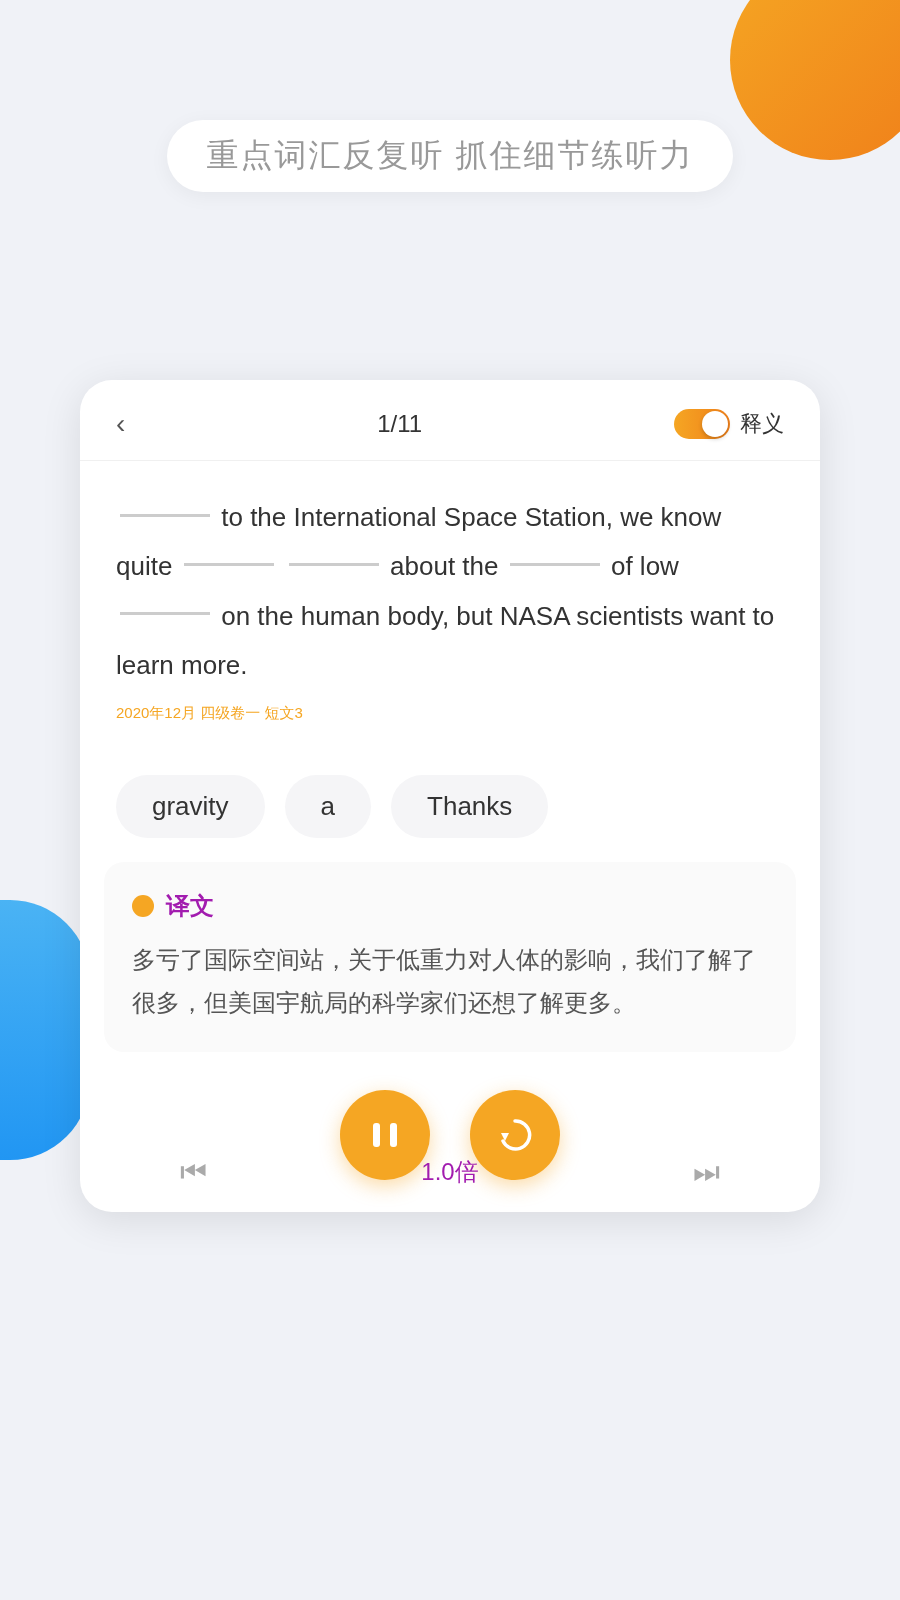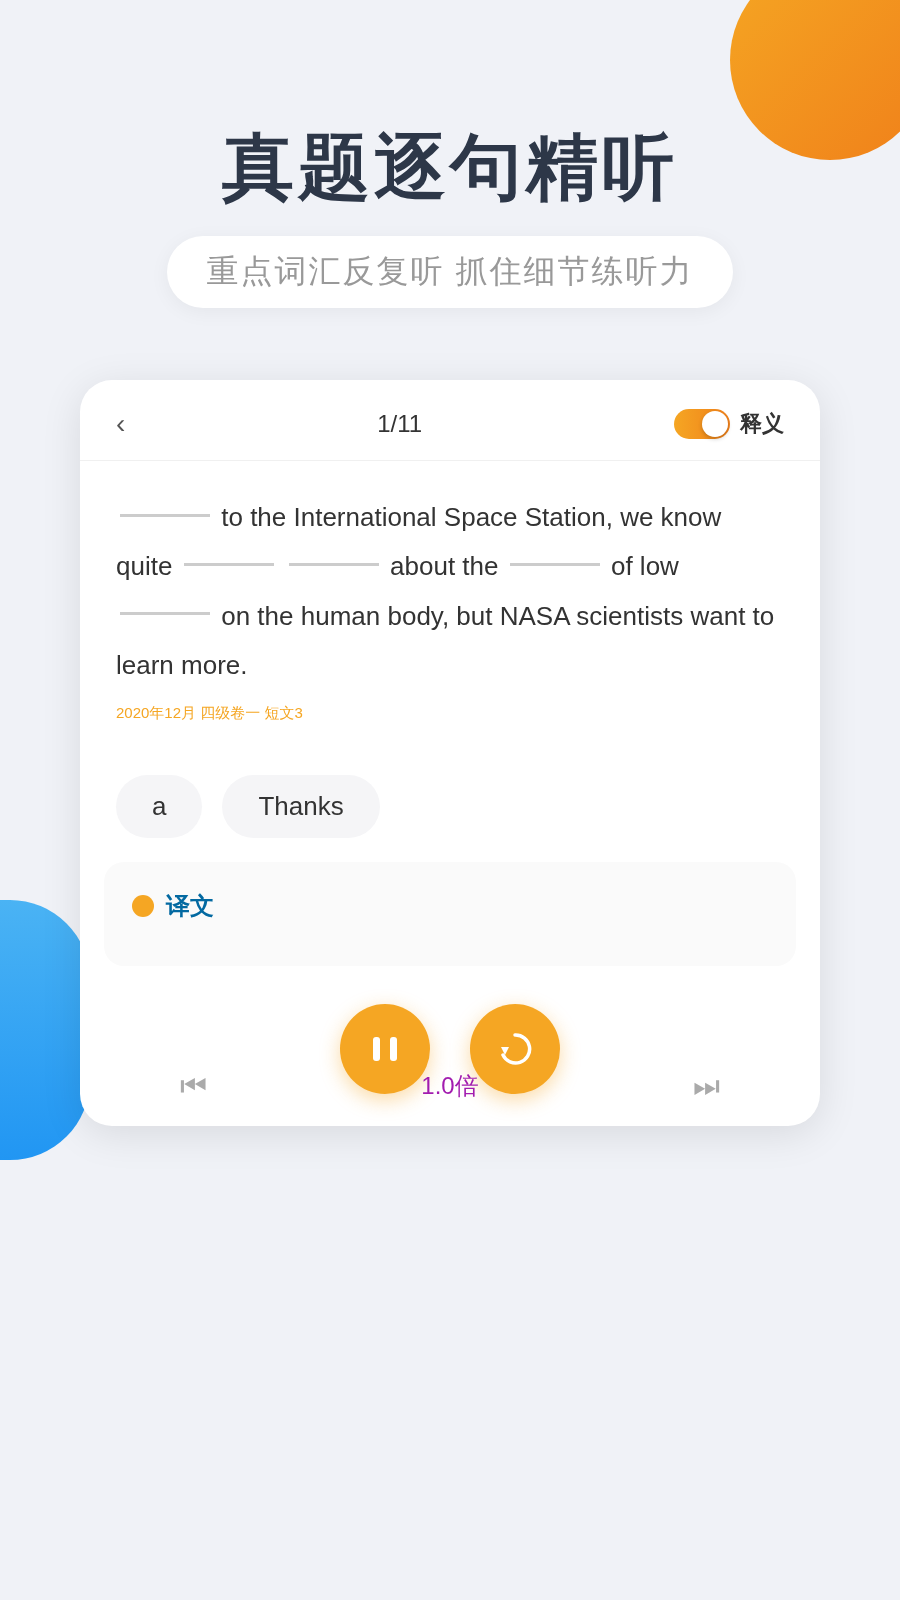--- a/index.html
+++ b/index.html
@@ -108,21 +108,20 @@
       height: 26px;
       background: white;
       border-radius: 50%;
       top: 2px;
       right: 2px;
       box-shadow: 0 2px 4px rgba(0,0,0,0.2);
     }
     .toggle-label {
       font-size: 22px;
       color: #333;
-      font-weight: bold;
     }
 
     
     .sentence-area {
       padding: 32px 36px 20px;
       font-size: 26px;
       line-height: 1.9;
       color: #333;
     }
     .blank {
@@ -173,21 +172,21 @@
       margin-bottom: 16px;
     }
     .orange-dot {
       width: 22px;
       height: 22px;
       background: #f5a623;
       border-radius: 50%;
     }
     .translation-title {
       font-size: 24px;
-      color: #0369a1;
+      color: #a21caf;
       font-weight: 600;
     }
     .translation-text {
       font-size: 24px;
       color: #555;
       line-height: 1.8;
     }
 
     
     .bottom-controls {
@@ -236,21 +235,20 @@
       color: #a21caf;
     }
   </style>
 </head>
 <body>
 
 <div class="bg-orange-circle"></div>
 <div class="bg-blue-shape"></div>
 
 <div class="header-section">
-  <div class="main-title">真题逐句精听</div>
   <div class="subtitle-pill">重点词汇反复听  抓住细节练听力</div>
 </div>
 
 <div class="card">
 
   <div class="card-header">
     <span class="back-btn">‹</span>
     <span class="page-num">1/11</span>
     <div class="toggle-area">
       <div class="toggle-switch"></div>
@@ -267,29 +265,31 @@
       about the
       <span class="blank"></span>
       of low
       <span class="blank"></span>
       on the human body, but NASA scientists want to learn more.
     </span>
     <div class="source-label">2020年12月 四级卷一 短文3</div>
   </div>
 
   <div class="chips-area">
+    <div class="chip">gravity</div>
     <div class="chip">a</div>
     <div class="chip">Thanks</div>
   </div>
 
   <div class="translation-box">
     <div class="translation-header">
       <div class="orange-dot"></div>
       <span class="translation-title">译文</span>
     </div>
+    <div class="translation-text">多亏了国际空间站，关于低重力对人体的影响，我们了解了很多，但美国宇航局的科学家们还想了解更多。</div>
   </div>
 
   <div class="bottom-controls">
     <div class="ctrl-btn">
 
       <svg viewBox="0 0 40 40">
         <rect x="8" y="8" width="7" height="24" rx="3" fill="white"></rect>
         <rect x="25" y="8" width="7" height="24" rx="3" fill="white"></rect>
       </svg>
     </div>

